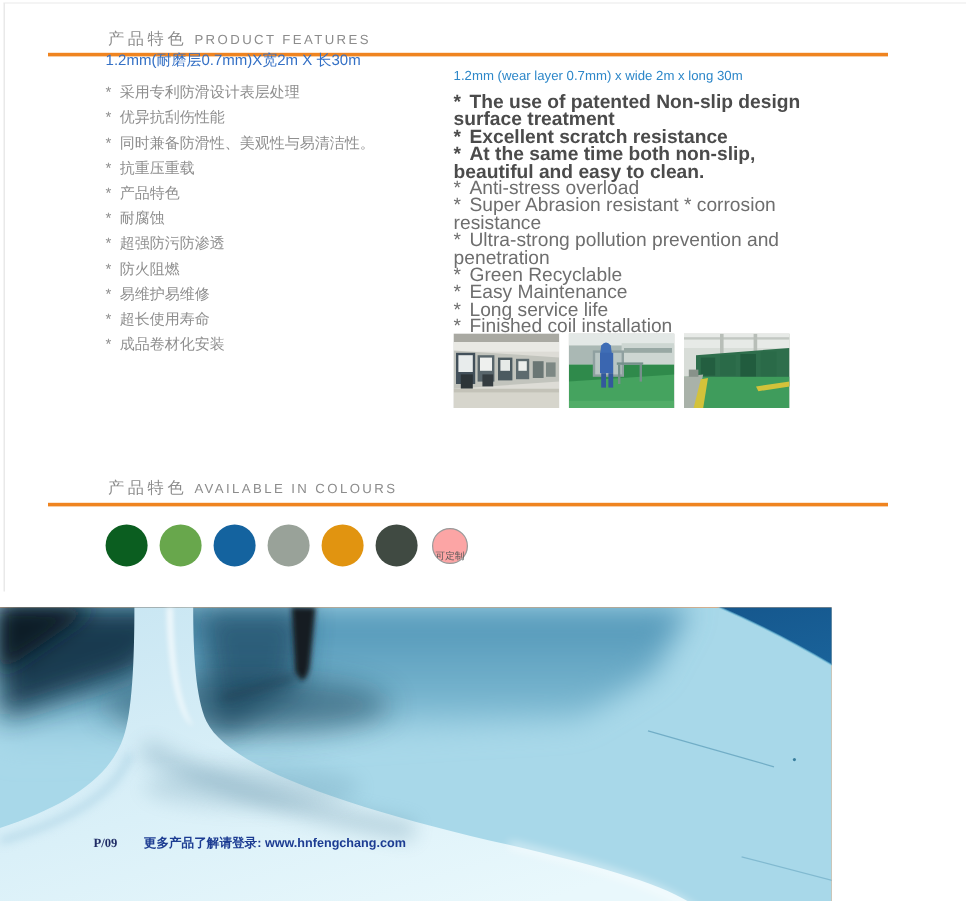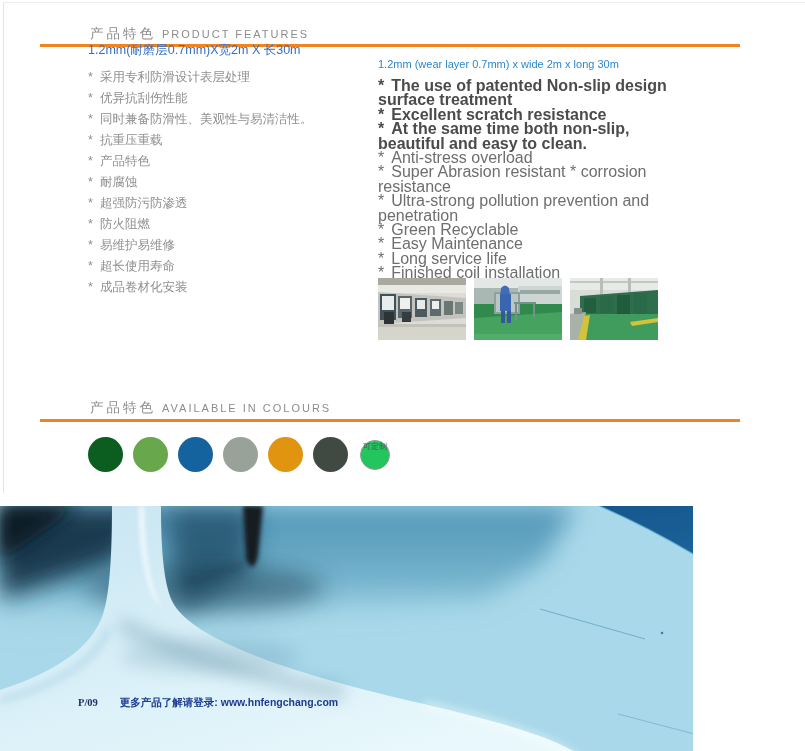--- a/index.html
+++ b/index.html
@@ -31,22 +31,22 @@
   
   .photo-row{position:absolute;left:378px;top:278px;display:flex;gap:8px;}
   .photo{width:88px;height:62px;overflow:hidden;background:#cfd3cc;}
   .photo svg{display:block;}
 
   
   .swatch-row{position:absolute;left:88px;top:437px;display:flex;align-items:center;}
   .swatch-row ul{list-style:none;margin:0;padding:0;display:flex;}
   .swatch{width:35px;height:35px;border-radius:50%;margin-right:10px;}
   .custom-circle{width:28px;height:28px;border-radius:50%;border:1px solid #999;
-    display:flex;align-items:flex-start;justify-content:center;
-    font-size:8px;color:#555;letter-spacing:0;background:#22c55e;margin-left:2px;}
+    display:flex;align-items:flex-end;justify-content:center;
+    font-size:8px;color:#555;letter-spacing:0;background:#fca5a5;margin-left:2px;}
 
   
   .hero{position:absolute;left:0;top:506px;width:693px;height:257px;overflow:hidden;background:#f97316;}
   .hero svg{display:block;}
   .hero-footer{position:absolute;left:78px;top:190px;display:flex;align-items:baseline;white-space:nowrap;}
   .page-no{font-family:"Liberation Serif","DejaVu Serif",serif;font-size:10.5px;font-weight:bold;margin-right:22px;}
   .footer-text{font-size:10.5px;font-weight:bold;}
 </style>
 </head>
 <body>

